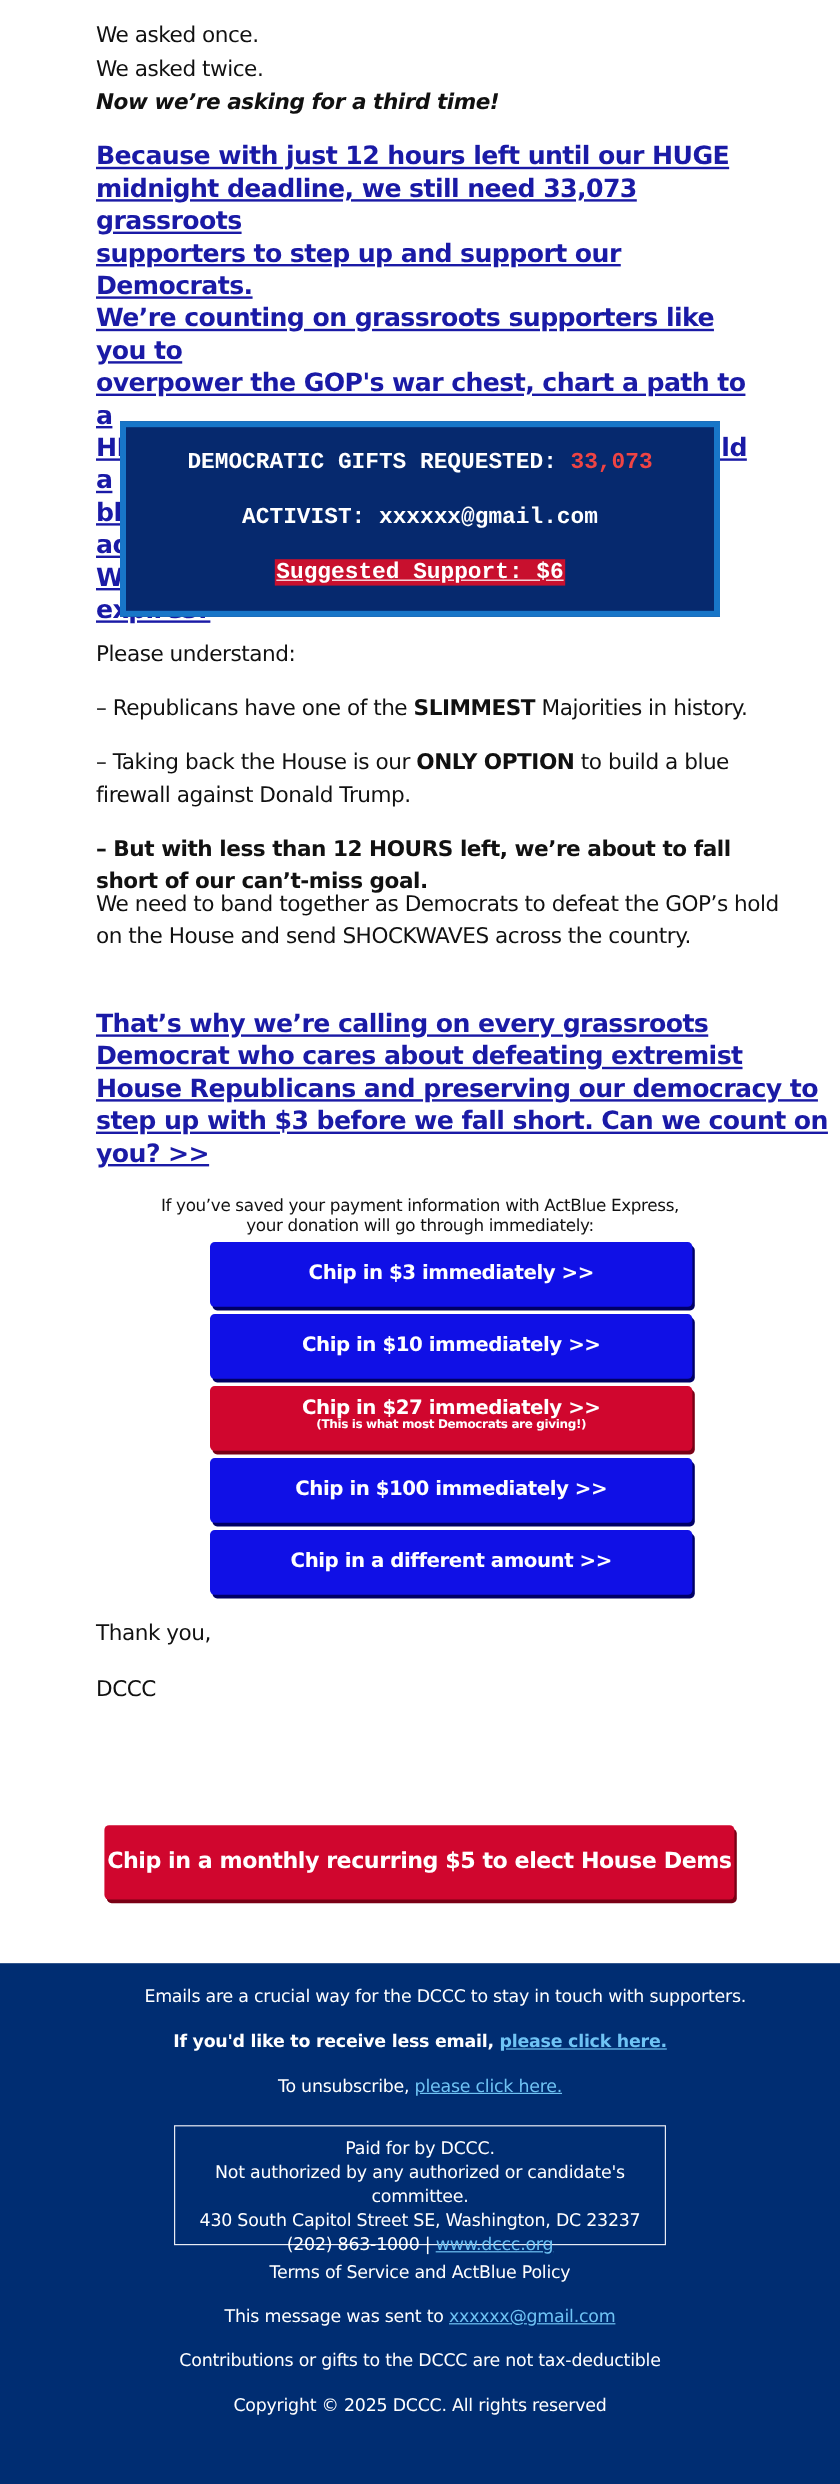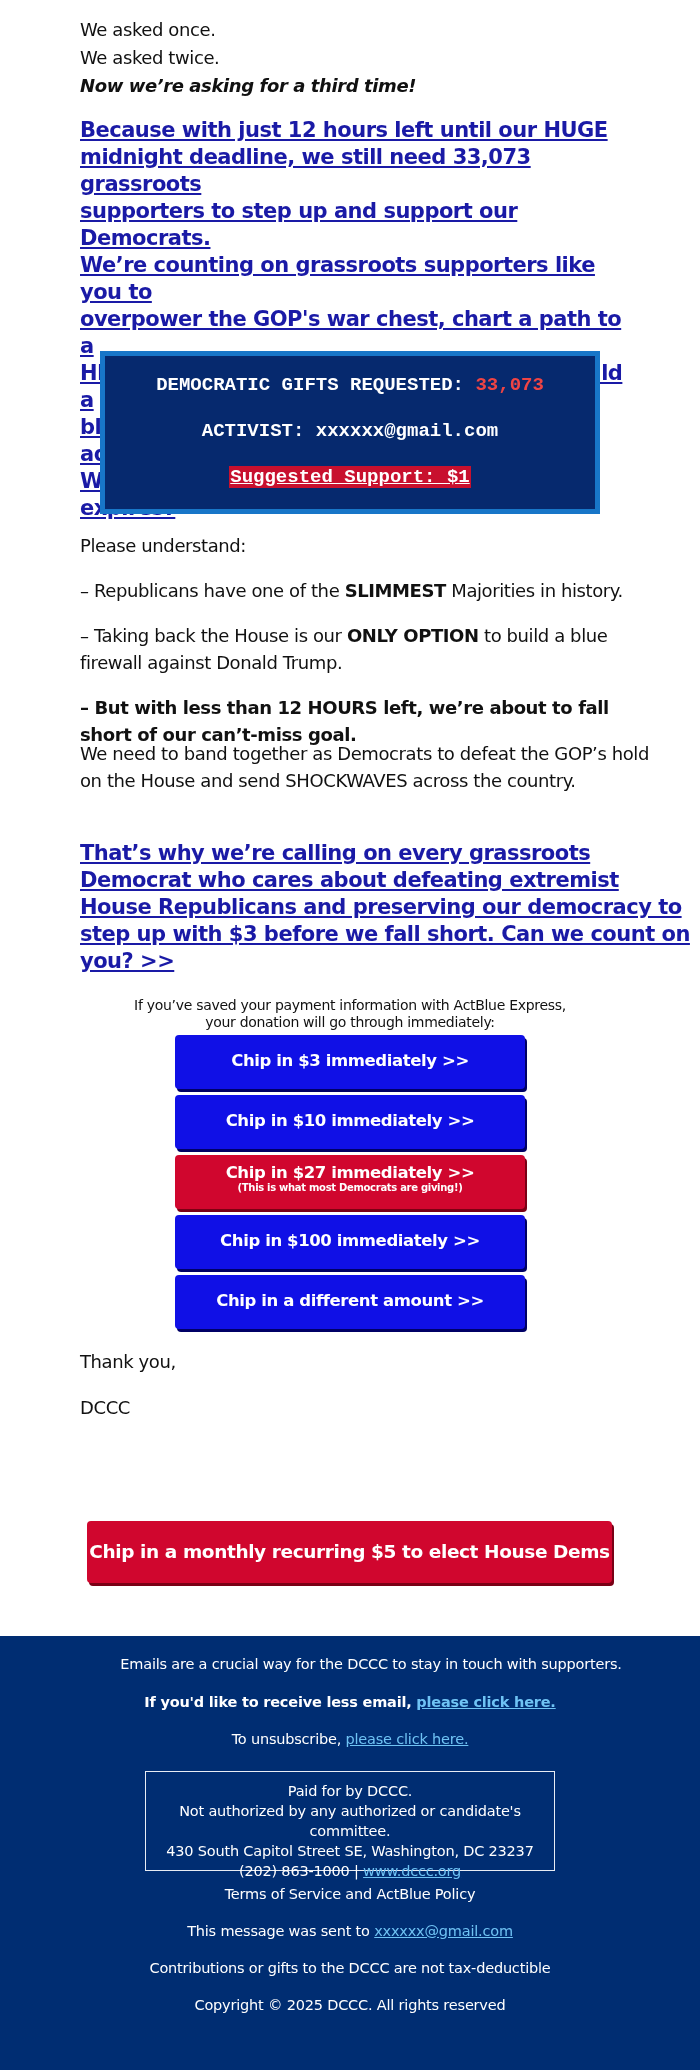--- a/index.html
+++ b/index.html
@@ -9,21 +9,21 @@
   .line { font-size: 18px; line-height: 28px; font-family: "DejaVu Sans", sans-serif; letter-spacing: -0.4px; }
   .p { font-size: 18px; line-height: 27px; letter-spacing: -0.4px; }
   .bigLink { color: #1a1aa6; font-weight: bold; text-decoration: underline; font-size: 21px; line-height: 27px; letter-spacing: -0.5px; display: block; }
   .box { position: absolute; left: 100px; top: 351px; width: 500px; height: 163px; background: #06296e; border: 5px solid #1876c8; text-align: center; font-family: "Liberation Mono", monospace; color: #fff; font-weight: bold; font-size: 19px; }
   .box .row1 { position: absolute; top: 18px; left: 0; right: 0; }
   .box .row2 { position: absolute; top: 64px; left: 0; right: 0; }
   .box .row3 { position: absolute; top: 110px; left: 0; right: 0; }
   .green { color: #ef4444; }
   .sugg { background: #c8102e; color: #fff; text-decoration: underline; padding: 0 1px; }
   .btnWrap { position: absolute; left: 175px; width: 350px; }
-  .btn { display: block; width: 350px; height: 54px; border-radius: 4px; color: #fff; font-weight: bold; font-family: "DejaVu Sans", sans-serif; text-align: center; font-size: 16.5px; letter-spacing: -0.4px; text-decoration: none; box-shadow: 2px 3px 0 0 #000066; }
+  .btn { display: block; width: 402px; height: 54px; border-radius: 4px; color: #fff; font-weight: bold; font-family: "DejaVu Sans", sans-serif; text-align: center; font-size: 16.5px; letter-spacing: -0.4px; text-decoration: none; box-shadow: 2px 3px 0 0 #000066; }
   .btn.blue { background: #1010e6; }
   .btn.red { background: #d0062e; box-shadow: 2px 3px 0 0 #7a0015; }
   .btn .main { display: block; padding-top: 16px; }
   .btn.red .main { padding-top: 9px; line-height: 17px; }
   .btn .sub { display: block; font-size: 10px; line-height: 13px; letter-spacing: -0.3px; }
   .note { position: absolute; left: 100px; width: 500px; top: 997px; text-align: center; font-size: 14px; line-height: 17px; letter-spacing: -0.3px; color: #111; }
   .recurring { position: absolute; left: 87px; top: 1521px; width: 525px; height: 62px; background: #d0062e; border-radius: 4px; box-shadow: 2px 3px 0 0 #7a0015; color: #fff; font-weight: bold; font-size: 18.5px; letter-spacing: -0.4px; text-align: center; line-height: 62px; }
   .footer { position: absolute; left: 0; top: 1636px; width: 700px; height: 434px; background: #002d72; color: #fff; text-align: center; font-size: 14.5px; letter-spacing: -0.2px; }
   .footer .f { position: absolute; left: 0; right: 0; }
   .flink { color: #6fc3f4; text-decoration: underline; }
@@ -52,21 +52,21 @@
 <div class="box">
   <div class="row1">
     <span>DEMOCRATIC GIFTS REQUESTED:</span>
     <span class="green">33,073</span>
   </div>
   <div class="row2">
     <span>ACTIVIST:</span>
     <span>xxxxxx@gmail.com</span>
   </div>
   <div class="row3">
-    <span class="sugg">Suggested Support: $1</span>
+    <span class="sugg">Suggested Support: $6</span>
   </div>
 </div>
 
 <div class="content" style="top:0;">
   <div class="p" style="position:absolute;top:532px;">Please understand:</div>
   <div class="p" style="position:absolute;top:577px;white-space:nowrap;">
     <span>– Republicans have one of the </span><b>SLIMMEST</b><span> Majorities in history.</span>
   </div>
   <div class="p" style="position:absolute;top:622px;width:580px;">
     <span style="white-space:nowrap;"><span>– Taking back the House is our </span><b>ONLY OPTION</b><span> to build a blue</span></span><br>

